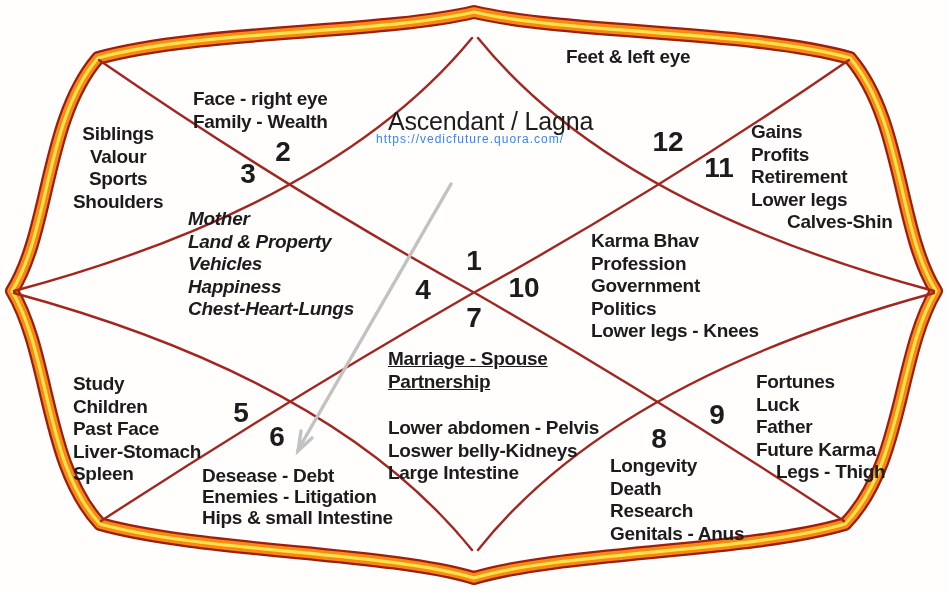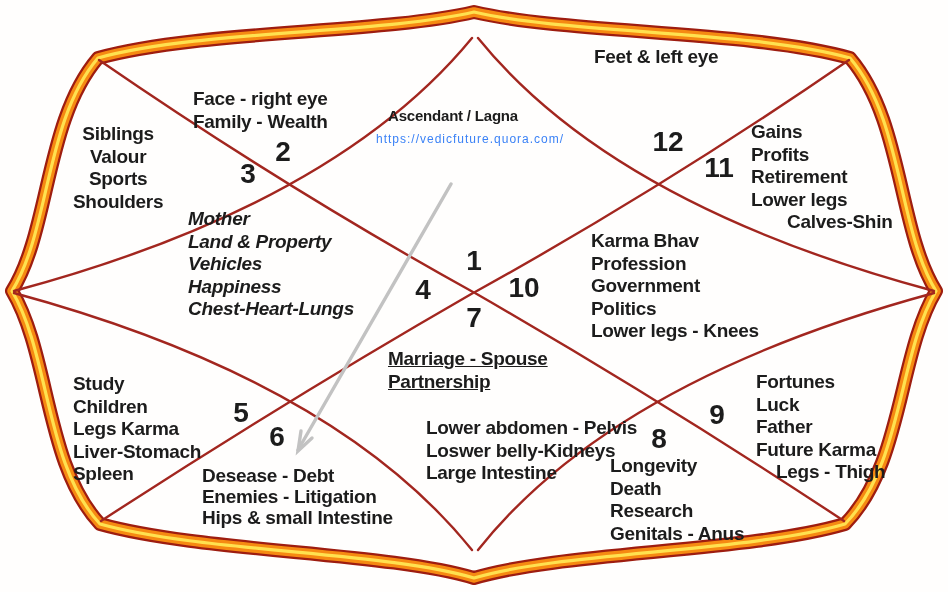--- a/index.html
+++ b/index.html
@@ -10,30 +10,30 @@
     overflow:hidden;
     font-family:"Liberation Sans","DejaVu Sans",sans-serif;
     color:#1c1c1c;
   }
   .stage svg{position:absolute;left:0;top:0;}
   .kw{
     position:absolute;
     font-size:19px;font-weight:700;letter-spacing:-0.3px;
     line-height:22.5px;white-space:nowrap;
   }
-  .kw .ind1{margin-left:56px;text-align:center;}
+  .kw .ind1{margin-left:28px;text-align:center;}
   .kw .ind2{margin-left:36px;}
   .kw .ind3{margin-left:20px;}
   .num{
     position:absolute;
     font-size:28px;font-weight:700;
     transform:translate(-50%,-50%);
     line-height:1;
   }
-  .h1-title{position:absolute;left:388px;top:107px;font-size:15px;font-weight:700;letter-spacing:-0.2px;white-space:nowrap;}
+  .h1-title{position:absolute;left:388px;top:107px;font-size:25px;font-weight:400;letter-spacing:-0.2px;white-space:nowrap;}
   .h1-watermark{position:absolute;left:376px;top:132px;font-size:12px;font-weight:400;color:#3b82f6;letter-spacing:1px;white-space:nowrap;}
   .h1-subtitle{position:absolute;left:337px;top:155px;font-size:19.5px;font-weight:700;letter-spacing:-0.2px;white-space:nowrap;}
 </style>
 </head>
 <body>
 
 <div class="stage">
 
   <svg width="948" height="592" viewBox="0 0 948 592">
 
@@ -79,36 +79,36 @@
     <div>Mother</div>
     <div>Land &amp; Property</div>
     <div>Vehicles</div>
     <div>Happiness</div>
     <div>Chest-Heart-Lungs</div>
   </div>
 
   <div class="kw" style="left:73px;top:373px;">
     <div>Study</div>
     <div>Children</div>
-    <div>Legs Karma</div>
+    <div>Past Face</div>
     <div>Liver-Stomach</div>
     <div>Spleen</div>
   </div>
 
   <div class="kw" style="left:202px;top:465px;line-height:21px;">
     <div>Desease - Debt</div>
     <div>Enemies - Litigation</div>
     <div>Hips &amp; small Intestine</div>
   </div>
 
   <div class="kw" style="left:388px;top:348px;text-decoration:underline;">
     <div>Marriage - Spouse</div>
     <div>Partnership</div>
   </div>
-  <div class="kw" style="left:388px;top:417px;margin-left:38px;">
+  <div class="kw" style="left:388px;top:417px;">
     <div>Lower abdomen - Pelvis</div>
     <div>Loswer belly-Kidneys</div>
     <div>Large Intestine</div>
   </div>
 
   <div class="kw" style="left:610px;top:455px;">
     <div>Longevity</div>
     <div>Death</div>
     <div>Research</div>
     <div>Genitals - Anus</div>

